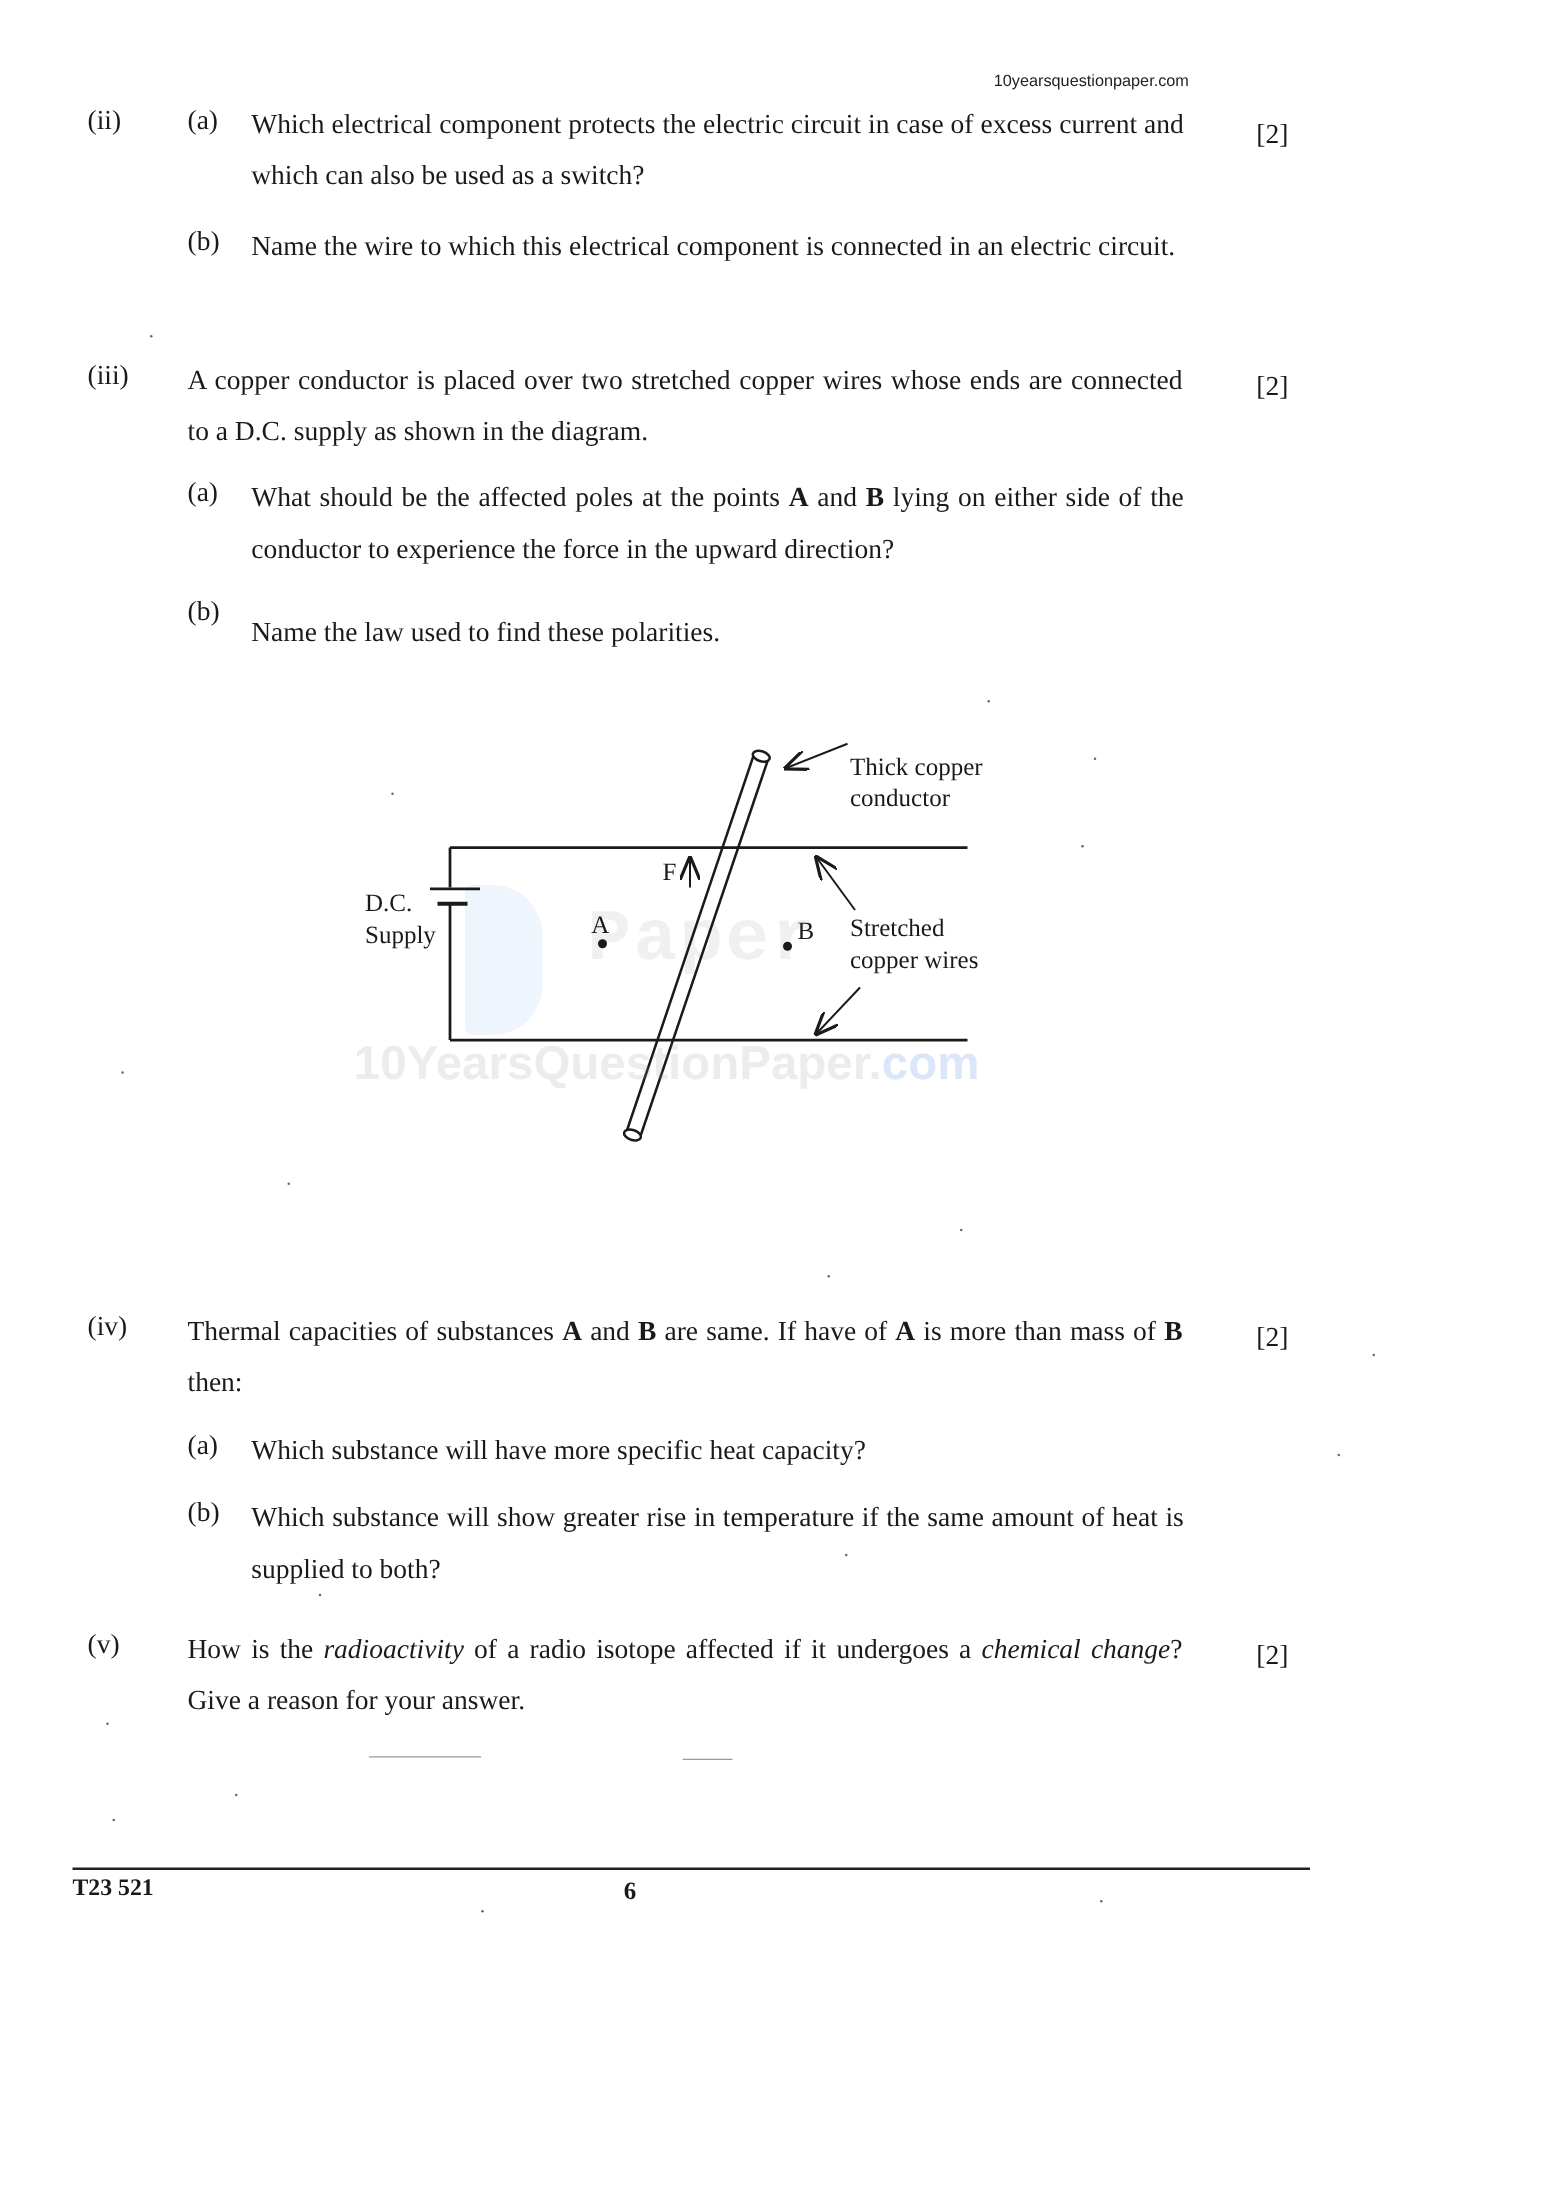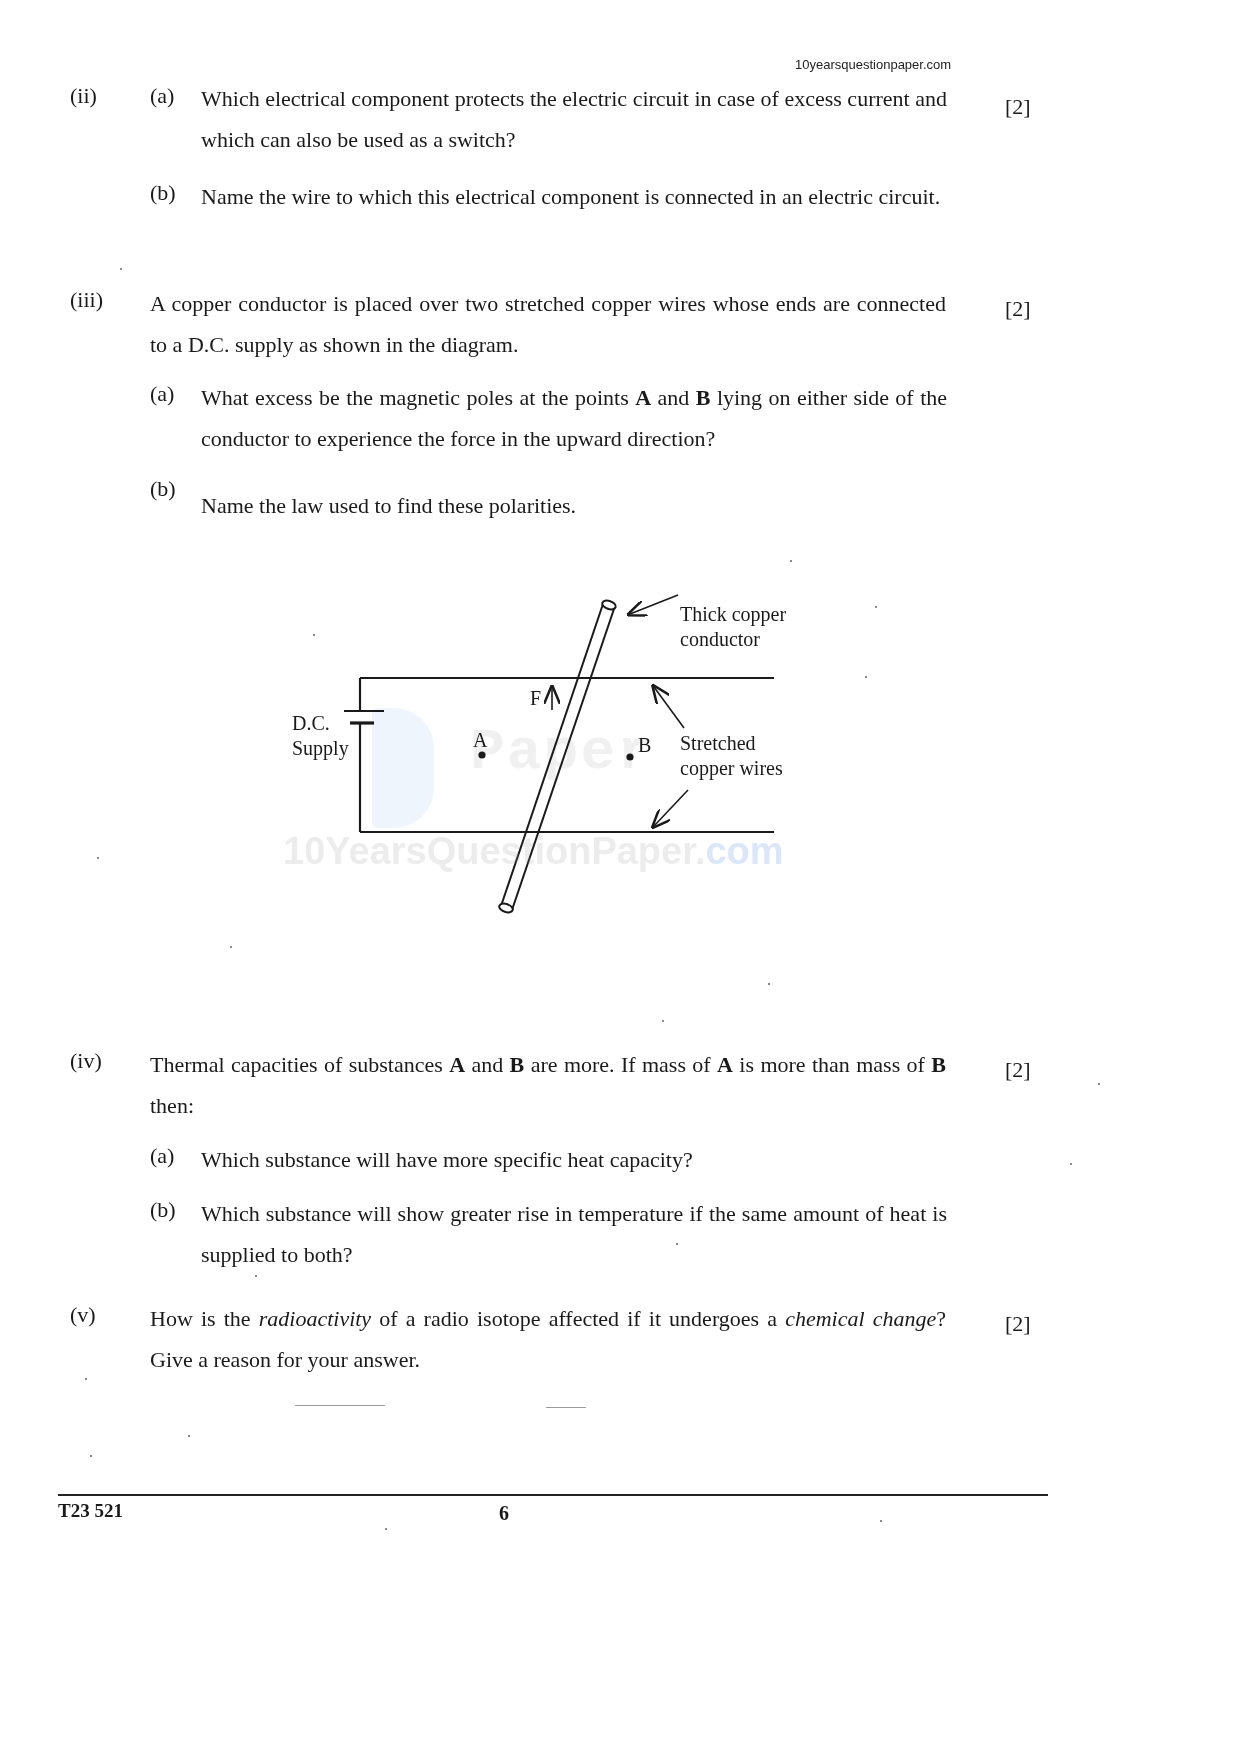--- a/index.html
+++ b/index.html
@@ -135,21 +135,21 @@
   <span class="sublabel" style="top:180px;">(b)</span>
   <div class="text sub" style="top:176px;">Name the wire to which this electrical component is connected in an electric circuit.</div>
 </section>
 
 <section>
   <span class="qnum" style="top:287px;">(iii)</span>
   <span class="marks" style="top:296px;">[2]</span>
   <div class="text stem" style="top:283px;">A copper conductor is placed over two stretched copper wires whose ends are connected to a D.C. supply as shown in the diagram.</div>
 
   <span class="sublabel" style="top:381px;">(a)</span>
-  <div class="text sub" style="top:377px;"><span>What excess be the magnetic poles at the points </span><b>A</b><span> and </span><b>B</b><span> lying on either side of the conductor to experience the force in the upward direction?</span></div>
+  <div class="text sub" style="top:377px;"><span>What should be the affected poles at the points </span><b>A</b><span> and </span><b>B</b><span> lying on either side of the conductor to experience the force in the upward direction?</span></div>
 
   <span class="sublabel" style="top:476px;">(b)</span>
   <div class="text sub" style="top:485px;">Name the law used to find these polarities.</div>
 </section>
 
 <div class="wm-logo"></div>
 <div class="wm-paper">Paper</div>
 
 <div class="diagram">
   <svg width="600" height="360" viewBox="0 0 600 360">
@@ -199,21 +199,21 @@
     <div>Stretched</div>
     <div>copper wires</div>
   </div>
 </div>
 
 <div class="wm-site"><span>10YearsQuestionPaper.</span><span class="com">com</span></div>
 
 <section>
   <span class="qnum" style="top:1048px;">(iv)</span>
   <span class="marks" style="top:1057px;">[2]</span>
-  <div class="text stem" style="top:1044px;"><span>Thermal capacities of substances </span><b>A</b><span> and </span><b>B</b><span> are more. If mass of </span><b>A</b><span> is more than mass of </span><b>B</b><span> then:</span></div>
+  <div class="text stem" style="top:1044px;"><span>Thermal capacities of substances </span><b>A</b><span> and </span><b>B</b><span> are same. If have of </span><b>A</b><span> is more than mass of </span><b>B</b><span> then:</span></div>
 
   <span class="sublabel" style="top:1143px;">(a)</span>
   <div class="text sub" style="top:1139px;">Which substance will have more specific heat capacity?</div>
 
   <span class="sublabel" style="top:1197px;">(b)</span>
   <div class="text sub" style="top:1193px;">Which substance will show greater rise in temperature if the same amount of heat is supplied to both?</div>
 </section>
 
 <section>
   <span class="qnum" style="top:1302px;">(v)</span>

